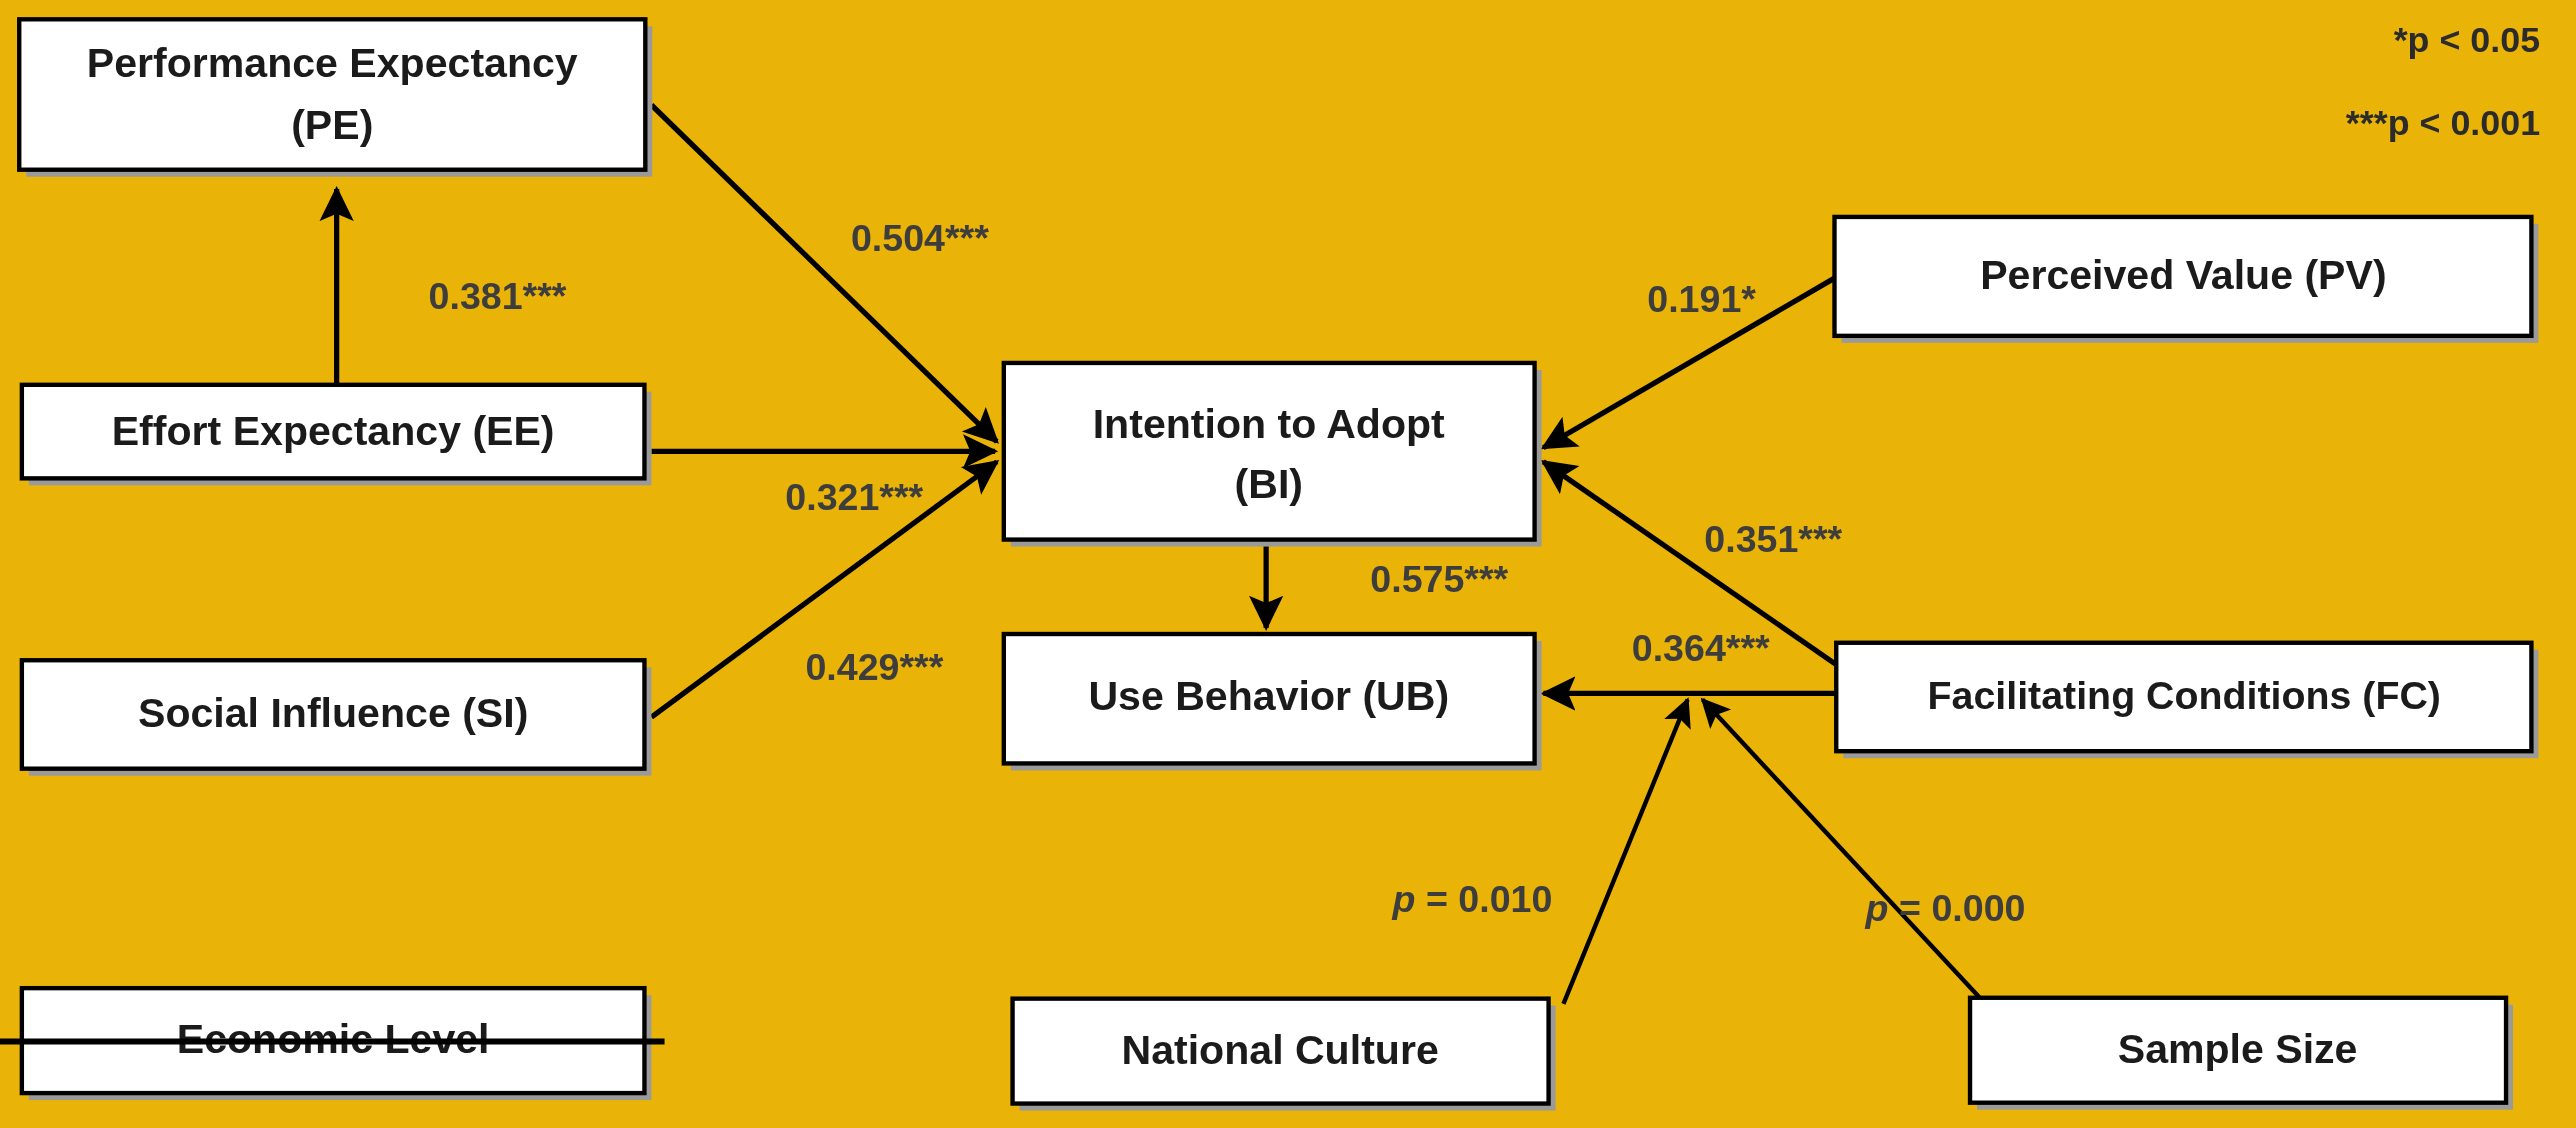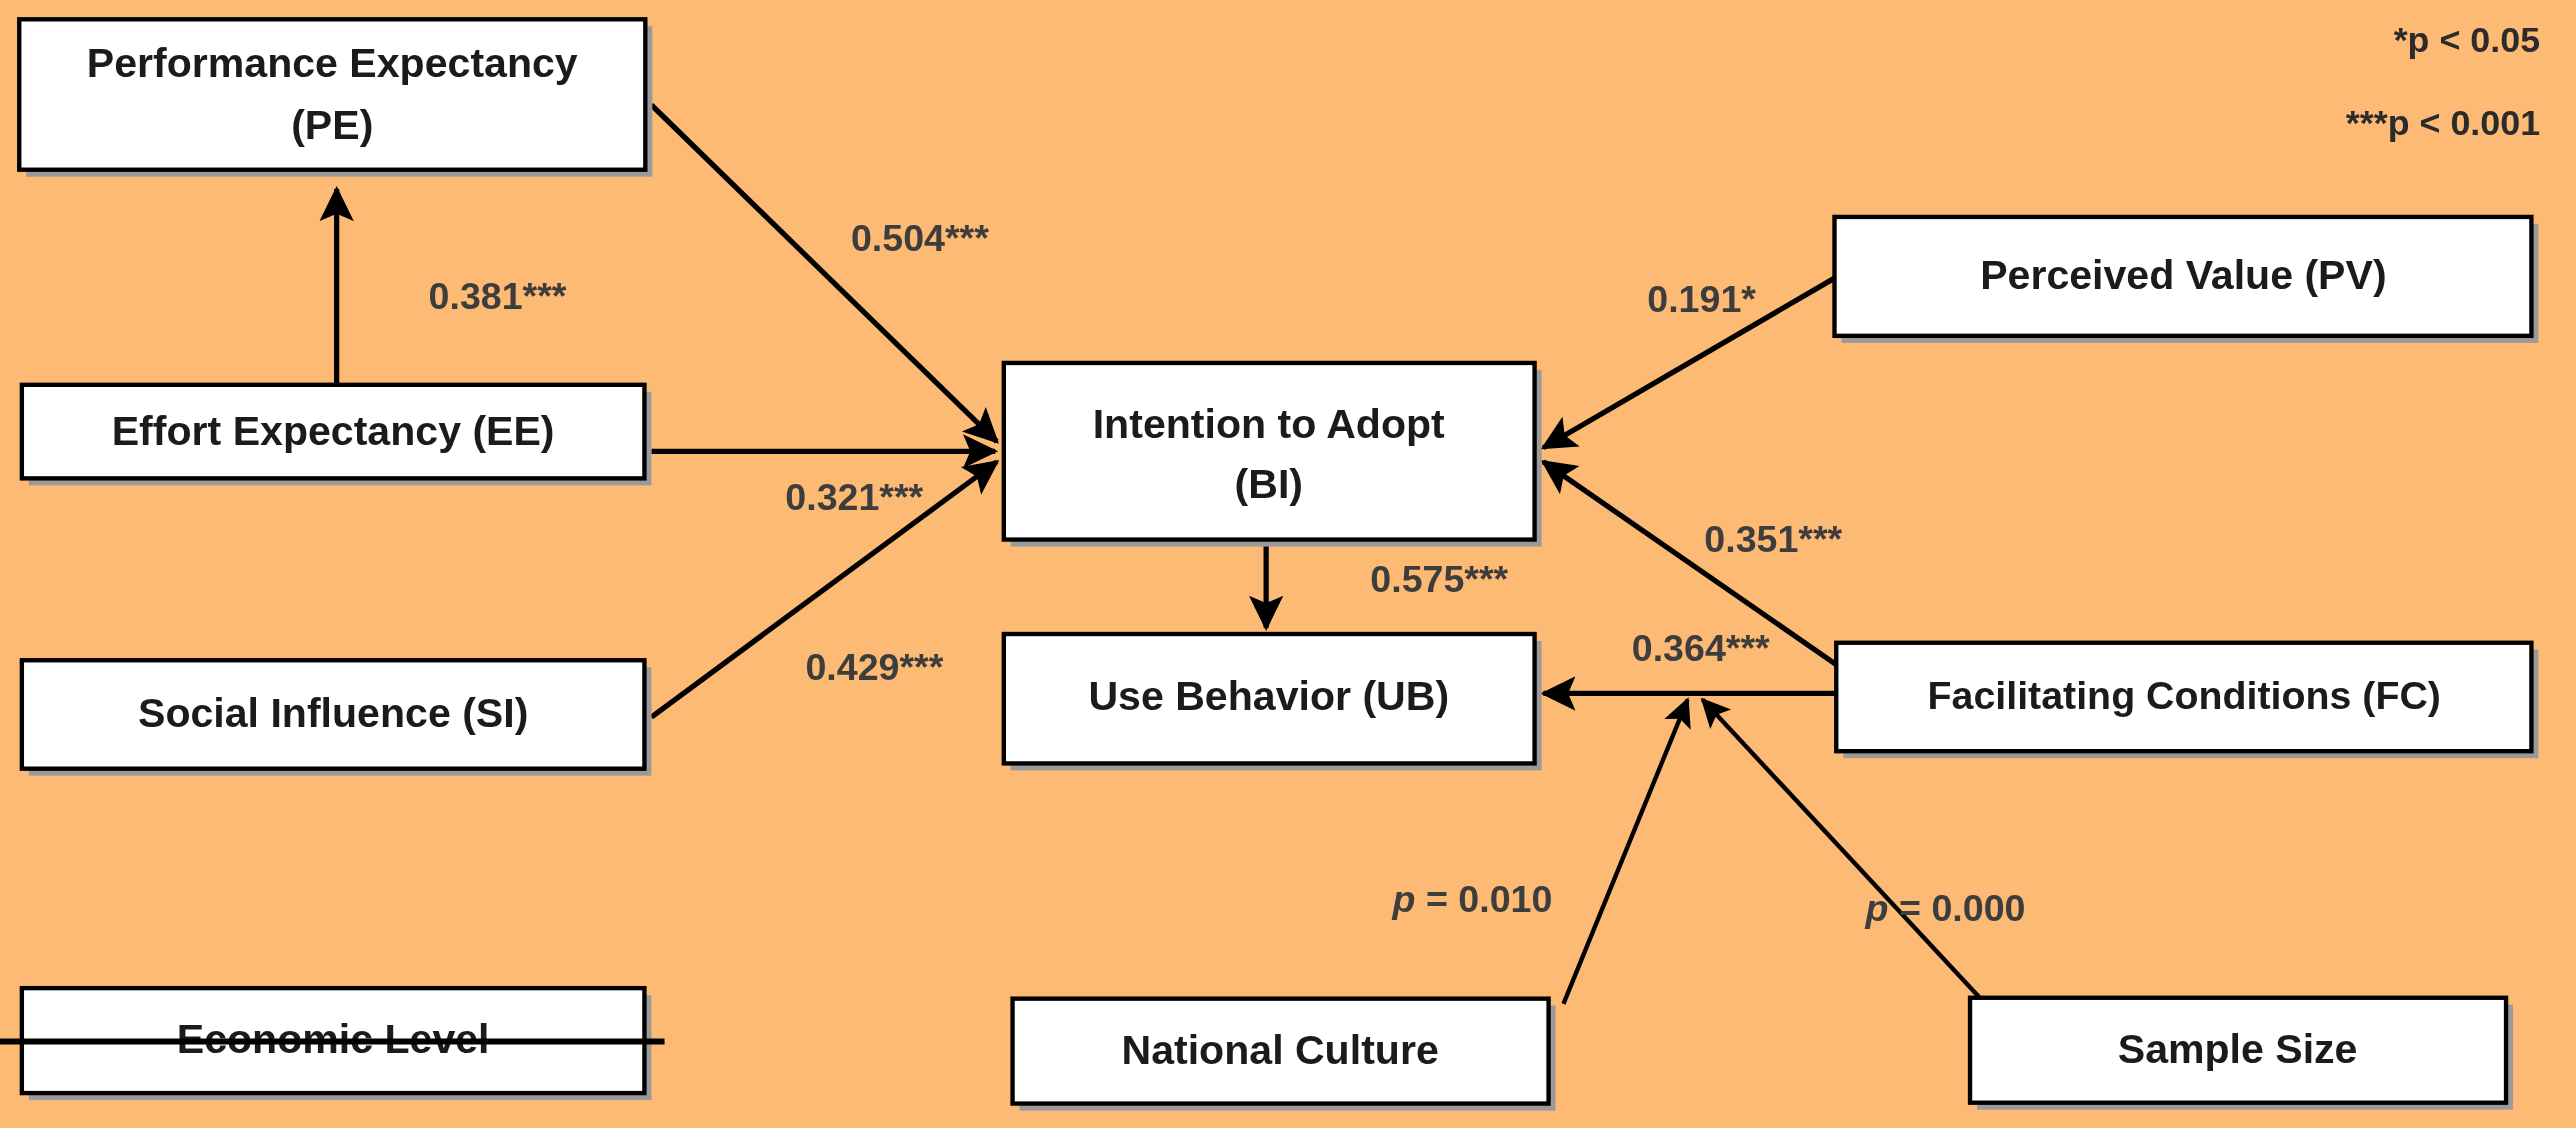--- a/index.html
+++ b/index.html
@@ -7,21 +7,21 @@
     padding: 0;
     background: #ffffff;
   }
   body {
     font-family: "Liberation Sans", sans-serif;
   }
   #diagram-root {
     position: relative;
     width: 2576px;
     height: 1129px;
-    background: #fdba74;
+    background: #eab308;
     overflow: hidden;
   }
   svg.canvas {
     position: absolute;
     top: 0;
     left: 0;
     width: 2576px;
     height: 1129px;
   }
   .node-box {

